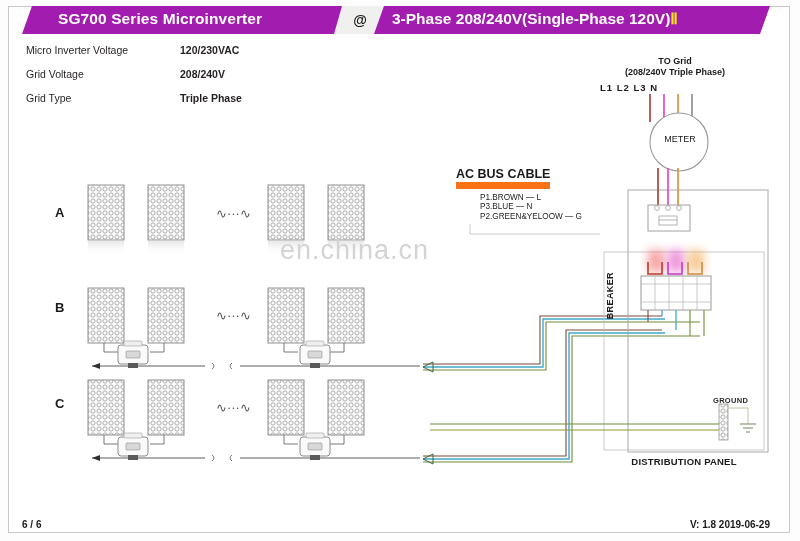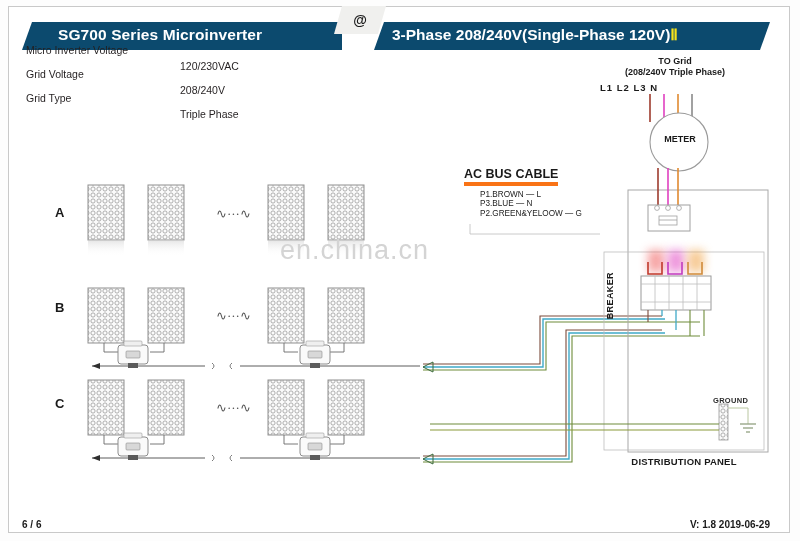--- a/index.html
+++ b/index.html
@@ -15,21 +15,21 @@
   
   .frame{
     position:absolute;left:8px;top:6px;width:782px;height:527px;
     border:1px solid #c9c9c9;box-sizing:border-box;background:#ffffff;
   }
   
   .banner{
     position:absolute;left:22px;top:6px;width:748px;height:28px;
   }
   .band{
-    position:absolute;top:16px;height:40px;background:#0c4a6e;
+    position:absolute;top:0;height:40px;background:#a21caf;
   }
   .band-left{left:0;width:320px;
     clip-path:polygon(10px 0,320px 0,320px 28px,0 28px);}
   .band-right{left:352px;width:396px;
     clip-path:polygon(10px 0,396px 0,386px 28px,0 28px);}
   .chev{
     position:absolute;left:312px;top:0;width:52px;height:28px;
     background:#f0f0ee;
     clip-path:polygon(8px 0,52px 0,44px 28px,0 28px);
   }
@@ -47,47 +47,47 @@
     font-size:15.5px;font-weight:bold;color:#ffffff;white-space:nowrap;
   }
   .banner-sub .mark{color:#f5e21a;}
   
   .spec{
     position:absolute;left:22px;top:40px;width:300px;
     font-size:10.5px;color:#231f20;
   }
   .spec-row{position:relative;height:24px;}
   .spec-k{position:absolute;left:4px;top:4px;white-space:nowrap;}
-  .spec-v{position:absolute;left:158px;top:20px;white-space:nowrap;}
+  .spec-v{position:absolute;left:158px;top:4px;white-space:nowrap;font-weight:bold;}
   
   .watermark{
     position:absolute;left:280px;top:235px;
     font-size:27px;color:#d4d4d4;letter-spacing:1px;
     font-family:"Liberation Sans",sans-serif;
     user-select:none;
   }
   
   .legend{position:absolute;left:456px;top:164px;}
   .legend-title{
     font-size:12.5px;font-weight:bold;color:#1a1a1a;
-    border-bottom:4px solid #f97316;display:inline-block;padding-bottom:1px;margin-left:8px;
+    border-bottom:7px solid #f97316;display:inline-block;padding-bottom:1px;
   }
   .legend-line{font-size:8.2px;color:#232323;line-height:9.4px;white-space:nowrap;padding-left:24px;}
   
   .togrid{
     position:absolute;left:600px;top:56px;width:150px;text-align:center;
     font-size:9px;font-weight:bold;color:#1a1a1a;line-height:11px;
   }
   .phaselbl{
     position:absolute;left:600px;top:82px;width:150px;text-align:left;
     font-size:9.5px;font-weight:bold;color:#1a1a1a;letter-spacing:1px;
   }
   .meter-text{
     position:absolute;left:640px;top:134px;width:80px;text-align:center;
-    font-size:9px;font-weight:bold;color:#1a1a1a;
+    font-size:9px;font-weight:normal;color:#1a1a1a;
   }
   .breaker-text{
     position:absolute;left:605px;top:272px;
     font-size:9px;font-weight:bold;color:#1a1a1a;
     writing-mode:vertical-rl;transform:rotate(180deg);letter-spacing:.4px;
   }
   .ground-text{
     position:absolute;left:713px;top:396px;
     font-size:7.5px;font-weight:bold;color:#2a2a2a;letter-spacing:.3px;text-align:center;
   }

